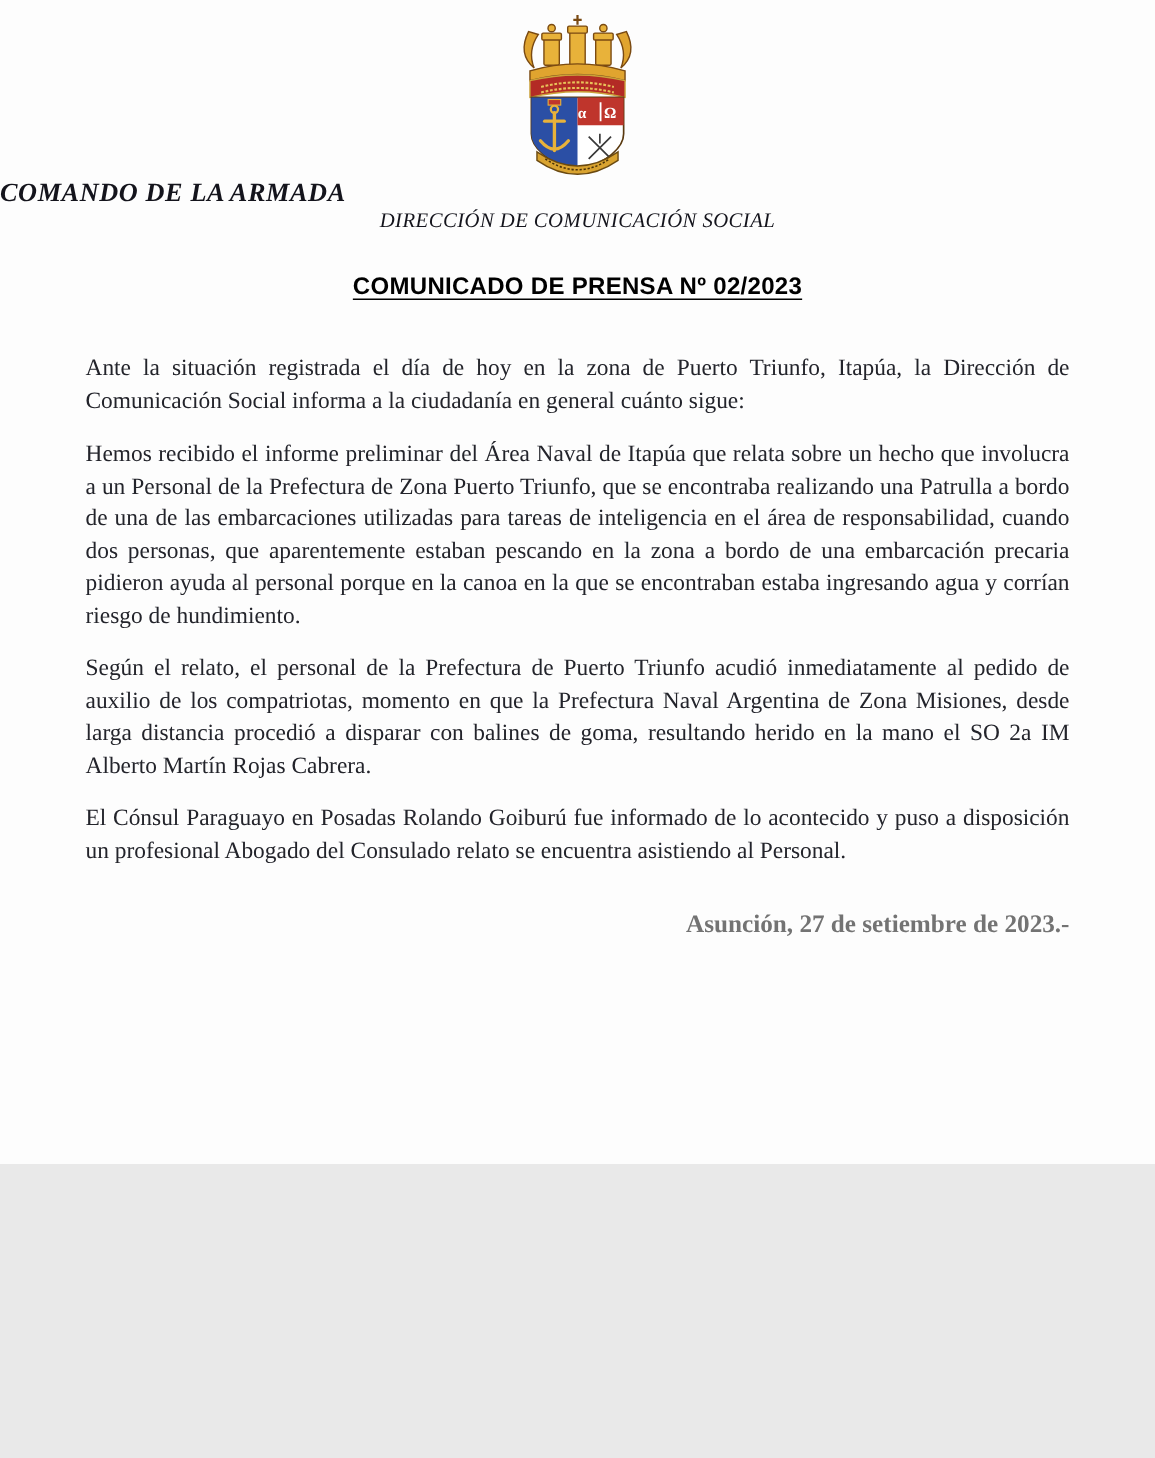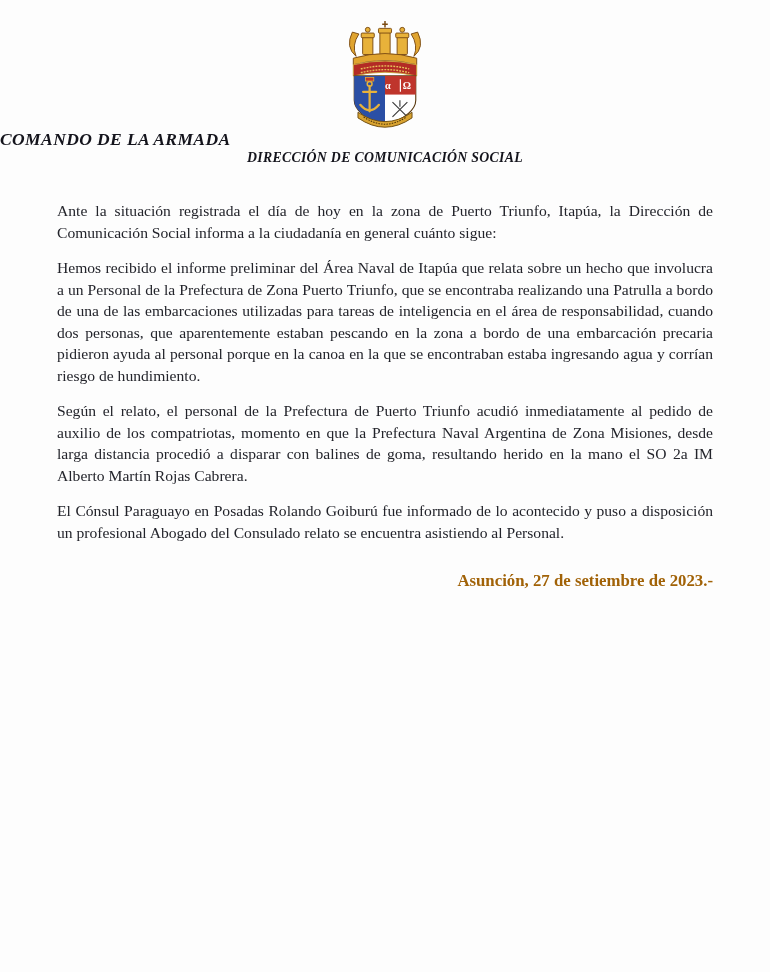--- a/index.html
+++ b/index.html
@@ -1,33 +1,33 @@
 <!DOCTYPE html>
 <html><head>
 <meta charset="utf-8">
 <style>
   html,body{margin:0;padding:0;background:#e9e9e9;}
   .page{
     position:relative;
-    width:770px;height:972px;
+    width:770px;height:776px;
     margin:0 auto;
     background:#fdfdfd;
     font-family:"Liberation Serif", serif;
     color:#23242b;
     overflow:hidden;
     box-sizing:border-box;
-    padding-top:20px;
+    padding-top:9px;
   }
   .crest{display:block;margin:0 auto;width:94px;height:110px;}
   .org-line1{
     text-align:left;font-weight:bold;font-style:italic;
     font-size:17.5px;line-height:19px;color:#14141c;letter-spacing:.4px;
   }
   .org-line2{
-    text-align:center;font-weight:bold;font-style:italic;
+    text-align:center;font-weight:normal;font-style:italic;
     font-size:13.8px;line-height:17px;color:#14141c;letter-spacing:.3px;
   }
   .doc-title{
     margin:28px 0 0 0;
     text-align:center;
     font-family:"Liberation Sans", sans-serif;
     font-size:16px;font-weight:bold;color:#000;
     letter-spacing:.2px;
     text-decoration:underline;
     text-underline-offset:3px;
@@ -37,21 +37,21 @@
     margin:0 0 14px 0;
     font-size:15.6px;line-height:21.5px;
     text-align:justify;
     color:#23242b;
   }
   .dateline{
     margin:26px 57px 0 57px;
     text-align:right;
     font-weight:bold;
     font-size:16.8px;line-height:23px;
-    color:#a16207;
+    color:#737373;
   }
   .sig-block{position:absolute;left:0;top:790px;width:770px;height:182px;}
 </style>
 </head>
 <body>
 
 <div class="page">
 
   <header>
 
@@ -95,20 +95,21 @@
       <text x="66.5" y="74.5" font-size="11" font-weight="bold" fill="#ffffff" text-anchor="middle" letter-spacing="5">α Ω</text>
       <path d="M66.5,63.5 L66.5,77" stroke="#ffffff" stroke-width="1.3"></path>
 
       <path d="M21,99 Q50,119 79,99 L79,105 Q50,125 21,105 Z" fill="#d9a330" stroke="#6b4a10" stroke-width="1"></path>
       <path d="M27,104 Q50,119.5 73,104" fill="none" stroke="#4a3208" stroke-width="1.1" stroke-dasharray="1.6,1.3"></path>
     </svg>
     <div class="org-line1">COMANDO DE LA ARMADA</div>
     <div class="org-line2">DIRECCIÓN DE COMUNICACIÓN SOCIAL</div>
   </header>
 
+  <h1 class="doc-title">COMUNICADO DE PRENSA Nº 02/2023</h1>
 
   <main class="body-text">
     <p>Ante la situación registrada el día de hoy en la zona de Puerto Triunfo, Itapúa, la Dirección de Comunicación Social informa a la ciudadanía en general cuánto sigue:</p>
     <p>Hemos recibido el informe preliminar del Área Naval de Itapúa que relata sobre un hecho que involucra a un Personal de la Prefectura de Zona Puerto Triunfo, que se encontraba realizando una Patrulla a bordo de una de las embarcaciones utilizadas para tareas de inteligencia en el área de responsabilidad, cuando dos personas, que aparentemente estaban pescando en la zona a bordo de una embarcación precaria pidieron ayuda al personal porque en la canoa en la que se encontraban estaba ingresando agua y corrían riesgo de hundimiento.</p>
     <p>Según el relato, el personal de la Prefectura de Puerto Triunfo acudió inmediatamente al pedido de auxilio de los compatriotas, momento en que la Prefectura Naval Argentina de Zona Misiones, desde larga distancia procedió a disparar con balines de goma, resultando herido en la mano el SO 2a IM Alberto Martín Rojas Cabrera.</p>
     <p>El Cónsul Paraguayo en Posadas Rolando Goiburú fue informado de lo acontecido y puso a disposición un profesional Abogado del Consulado relato se encuentra asistiendo al Personal.</p>
   </main>
 
   <div class="dateline">Asunción, 27 de setiembre de 2023.-</div>
 

